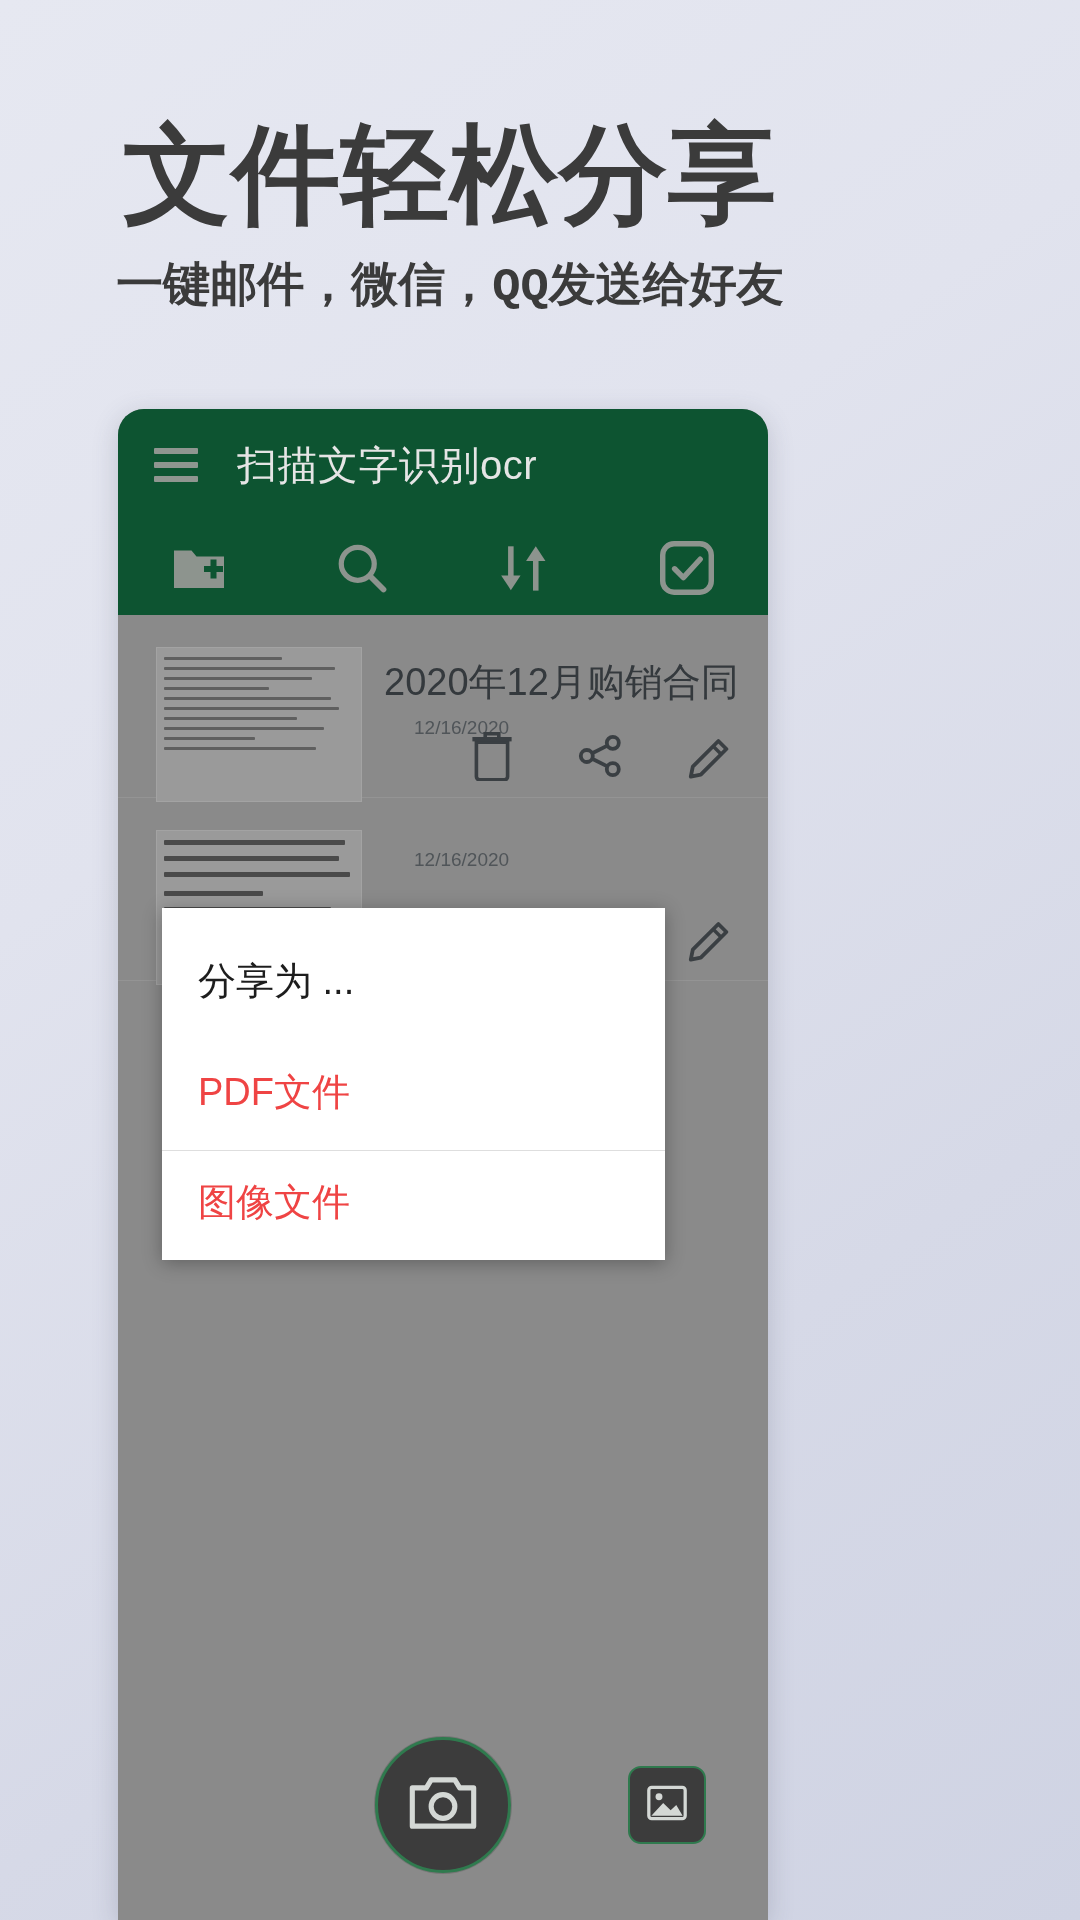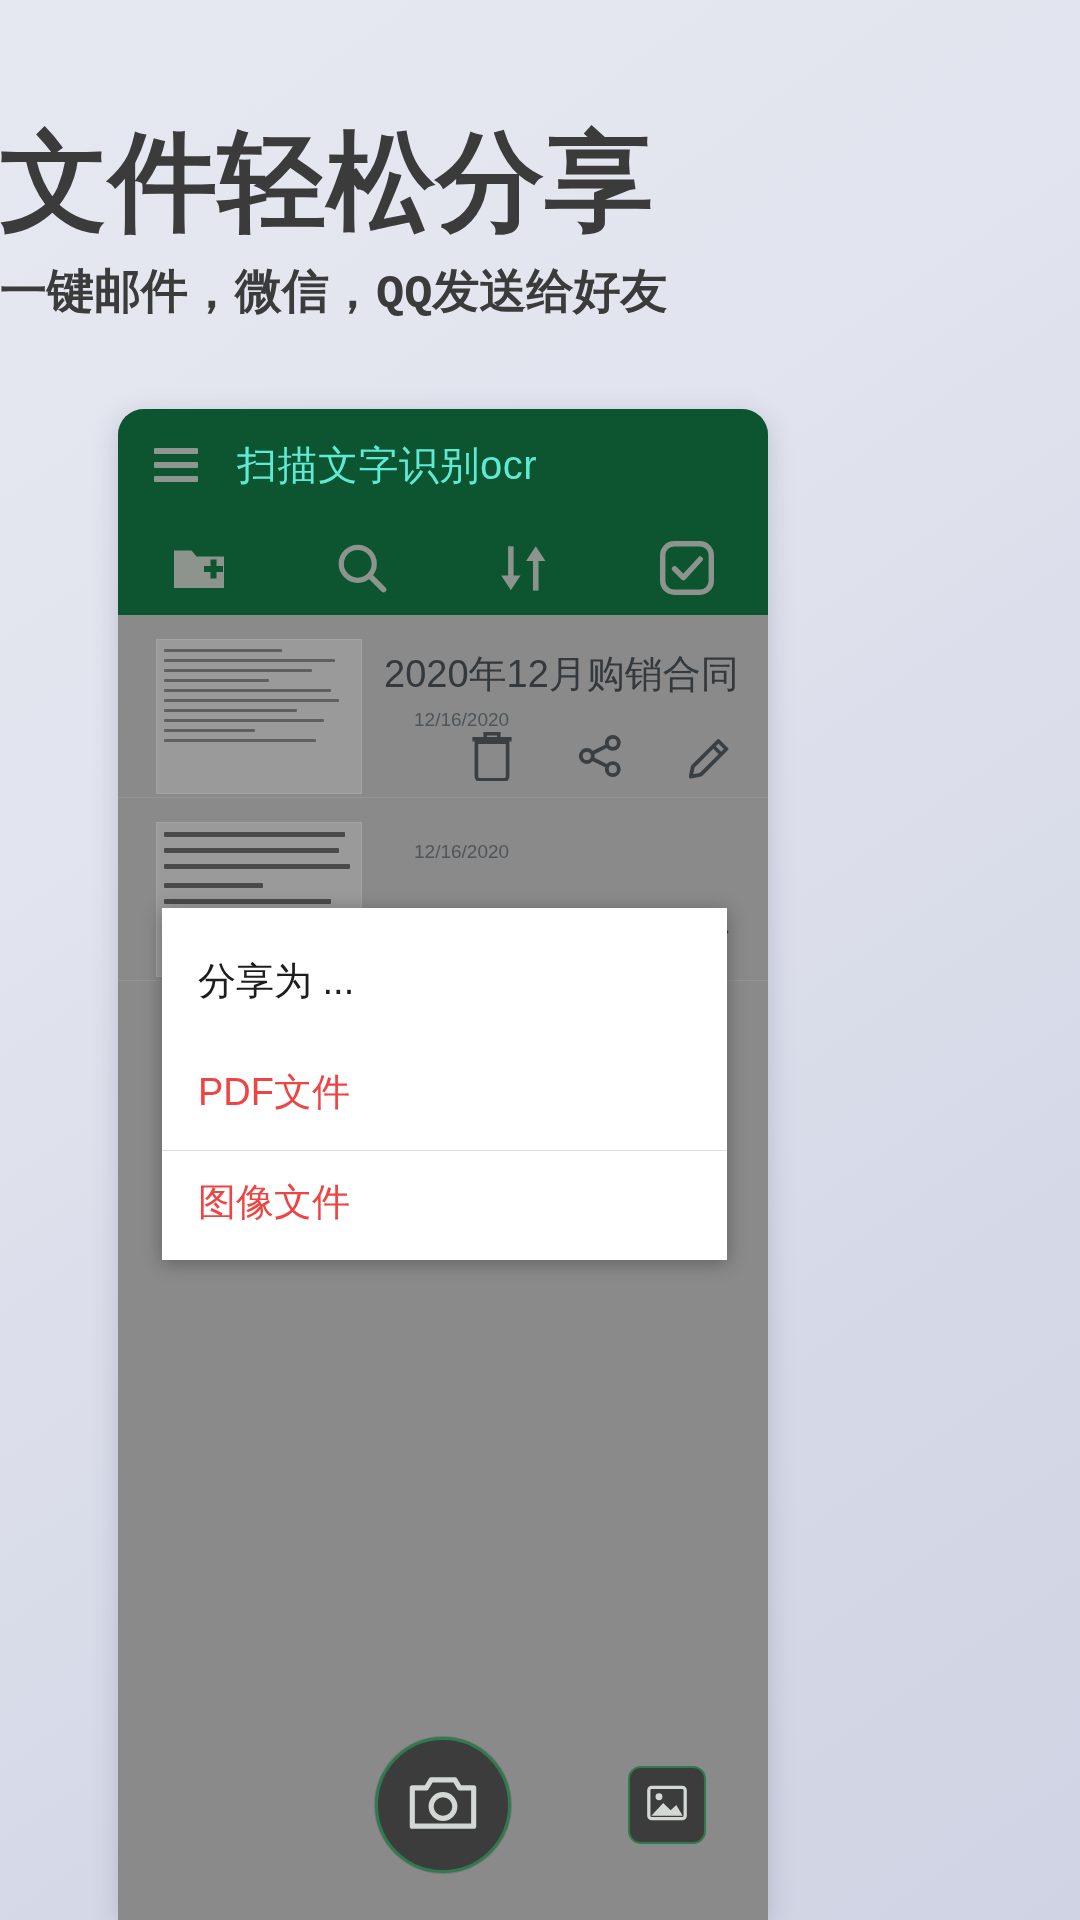--- a/index.html
+++ b/index.html
@@ -7,21 +7,21 @@
     width:1080px; height:1920px;
     font-family:"Liberation Sans","DejaVu Sans",sans-serif;
     overflow:hidden;
   }
   body {
     background:linear-gradient(145deg,#e6e8f1 0%,#e1e3ee 35%,#d6d9e7 70%,#cfd3e3 100%);
     position:relative;
   }
 
   
-  .promo { position:absolute; top:7px; left:0; width:900px; }
+  .promo { position:absolute; top:0; left:0; width:900px; text-align:center; }
   .promo-title {
     margin-top:118px;
     font-size:108px;
     font-weight:bold;
     color:#3b3b3b;
     letter-spacing:1px;
     line-height:1.05;
     white-space:nowrap;
   }
   .promo-sub {
@@ -50,33 +50,33 @@
     height:206px;
     background:#0d5431;
     position:relative;
   }
   .appbar-top { display:flex; align-items:center; height:112px; padding-left:36px; }
   .hamburger { width:44px; height:34px; display:flex; flex-direction:column; justify-content:space-between; }
   .hamburger span { display:block; height:6px; background:#8f9690; border-radius:1px; }
   .appbar-title {
     margin-left:39px;
     font-size:40px;
-    color:#5eead4;
+    color:#e5e5e5;
     letter-spacing:.5px;
     white-space:nowrap;
   }
   .toolbar { display:flex; height:94px; align-items:center; }
   .tool { flex:1; display:flex; align-items:center; justify-content:center; }
   .tool svg { display:block; }
 
   
   .doclist { background:#8a8a8a; }
   .docrow {
     display:flex;
-    padding:24px 0 0 38px;
+    padding:32px 0 0 38px;
     border-bottom:1px solid #949494;
     position:relative;
     height:183px;
   }
   .thumb {
     width:206px; height:155px;
     background:#9a9a9a;
     border:1px solid #a3a3a3;
     overflow:hidden;
     flex:none;
@@ -130,21 +130,21 @@
     width:78px; height:78px; border-radius:13px;
     background:#3c3c3c;
     border:2px solid #2f7a4e;
     display:flex; align-items:center; justify-content:center;
   }
 
   
   .dialog {
     position:absolute;
     left:162px; top:908px;
-    width:565px;
+    width:503px;
     background:#ffffff;
     box-shadow:0 3px 18px rgba(0,0,0,.30);
     z-index:30;
   }
   .dlg-title {
     font-size:38px;
     color:#1d1d1d;
     padding:48px 36px 34px 36px;
   }
   .dlg-item {

